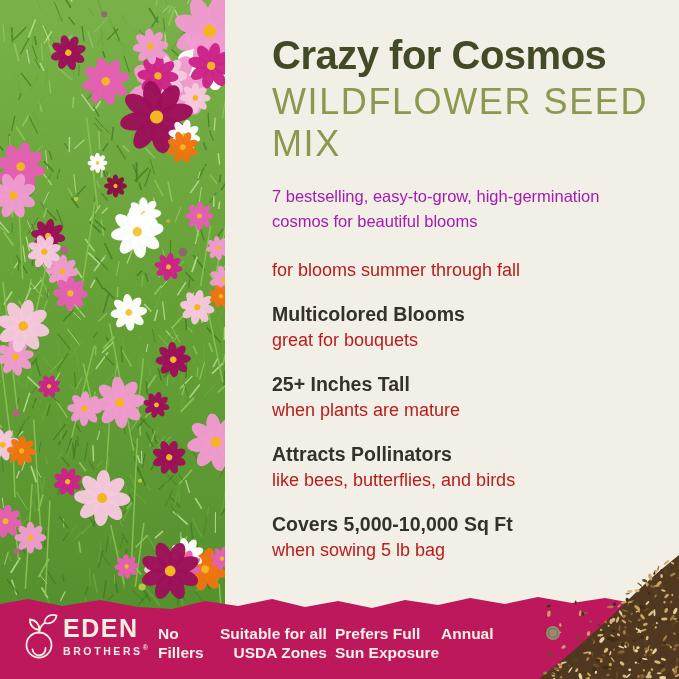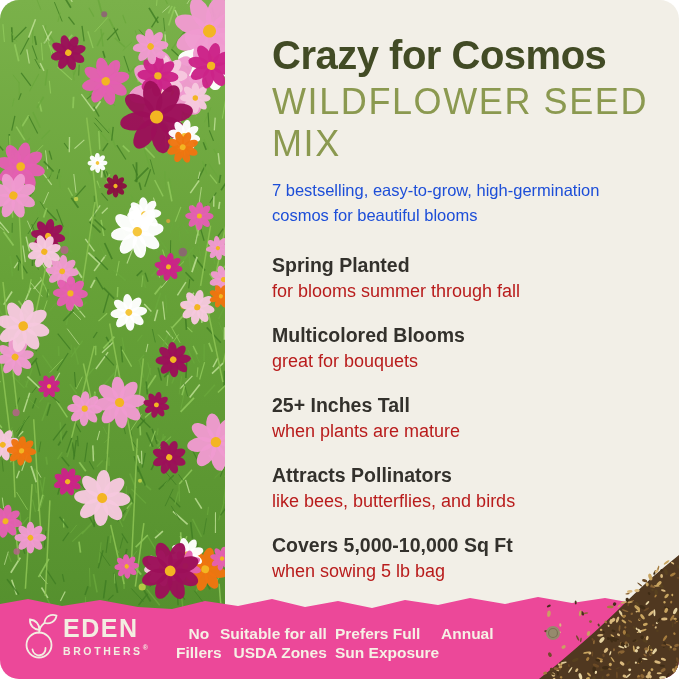--- a/index.html
+++ b/index.html
@@ -1,44 +1,44 @@
 <!DOCTYPE html>
 <html><head>
 <meta charset="utf-8">
 <style>
   html,body{margin:0;padding:0;background:#ffffff;}
   .canvas{
     position:relative;width:679px;height:679px;overflow:hidden;
-    background:#f2efe7;font-family:"Liberation Sans",sans-serif;border-radius:19px;
+    background:#f2efe7;font-family:"Liberation Sans",sans-serif;
   }
   
   .photo{position:absolute;left:0;top:0;width:225px;height:614px;overflow:hidden;z-index:1;}
   .photo svg{display:block;}
   
   .panel{position:absolute;left:272px;top:34px;width:392px;z-index:2;}
   .title{margin:0;font-size:40px;line-height:1.08;font-weight:800;color:#424b25;letter-spacing:-0.5px;}
   .subtitle{margin-top:4px;font-size:36px;font-weight:400;color:#8b9950;letter-spacing:1.6px;}
-  .desc{margin:13px 0 0;font-size:16.5px;line-height:1.48;color:#1d4ed8;max-width:388px;}
+  .desc{margin:19px 0 0;font-size:16.5px;line-height:1.48;color:#a21caf;max-width:388px;}
   .features{margin-top:27px;}
   .feature{margin-bottom:22px;}
   .f-head{font-size:19.5px;font-weight:bold;color:#33312c;margin-bottom:4px;}
   .f-sub{font-size:18px;color:#b91c1c;}
   
   .bar{
-    position:absolute;left:0;top:595px;width:679px;height:84px;background:#ec4899;z-index:3;
+    position:absolute;left:0;top:595px;width:679px;height:84px;background:#be185d;z-index:3;
     clip-path:polygon(0px 9px,28px 4px,62px 11px,100px 5px,138px 12px,172px 14px,205px 6px,238px 11px,272px 4px,305px 12px,338px 6px,372px 13px,405px 5px,438px 10px,470px 3px,505px 9px,538px 2px,572px 8px,605px 3px,638px 9px,660px 4px,679px 8px,679px 84px,0px 84px);
   }
   .brand{position:absolute;left:24px;top:16px;display:flex;align-items:center;z-index:4;}
   .brand-icon{width:34px;height:50px;}
   .brand-text{margin-left:5px;color:#f3ede1;}
   .brand-top{font-size:25px;font-weight:bold;letter-spacing:1.5px;line-height:1;}
   .brand-bottom{font-size:10.5px;font-weight:bold;letter-spacing:2.6px;margin-top:3px;line-height:1;}
   .reg{font-size:7px;vertical-align:super;letter-spacing:0;}
   .badge{position:absolute;top:29px;color:#f6f0e5;font-size:15.5px;font-weight:bold;line-height:1.25;white-space:nowrap;}
-  .badge-0{left:176px;text-align:center;} .badge-1{left:220px;text-align:right;} .badge-2{left:335px;} .badge-3{left:441px;}
+  .badge-0{left:158px;} .badge-1{left:220px;text-align:right;} .badge-2{left:335px;} .badge-3{left:441px;}
   
   .seeds{position:absolute;right:0;bottom:0;width:150px;height:128px;z-index:4;}
   .seeds svg{display:block;}
 </style>
 </head>
 <body>
 
 <div class="canvas">
 
   <div class="photo" id="field-holder">
@@ -1368,21 +1368,20 @@
       </svg>
     </div>
 
   <main class="panel">
     <h1 class="title">Crazy for Cosmos</h1>
     <div class="subtitle">WILDFLOWER SEED MIX</div>
     <p class="desc">7 bestselling, easy-to-grow, high-germination cosmos for beautiful blooms</p>
 
     <section class="features">
       <div class="feature">
-        <div class="f-head">Spring Planted</div>
         <div class="f-sub">for blooms summer through fall</div>
       </div>
       <div class="feature">
         <div class="f-head">Multicolored Blooms</div>
         <div class="f-sub">great for bouquets</div>
       </div>
       <div class="feature">
         <div class="f-head">25+ Inches Tall</div>
         <div class="f-sub">when plants are mature</div>
       </div>

